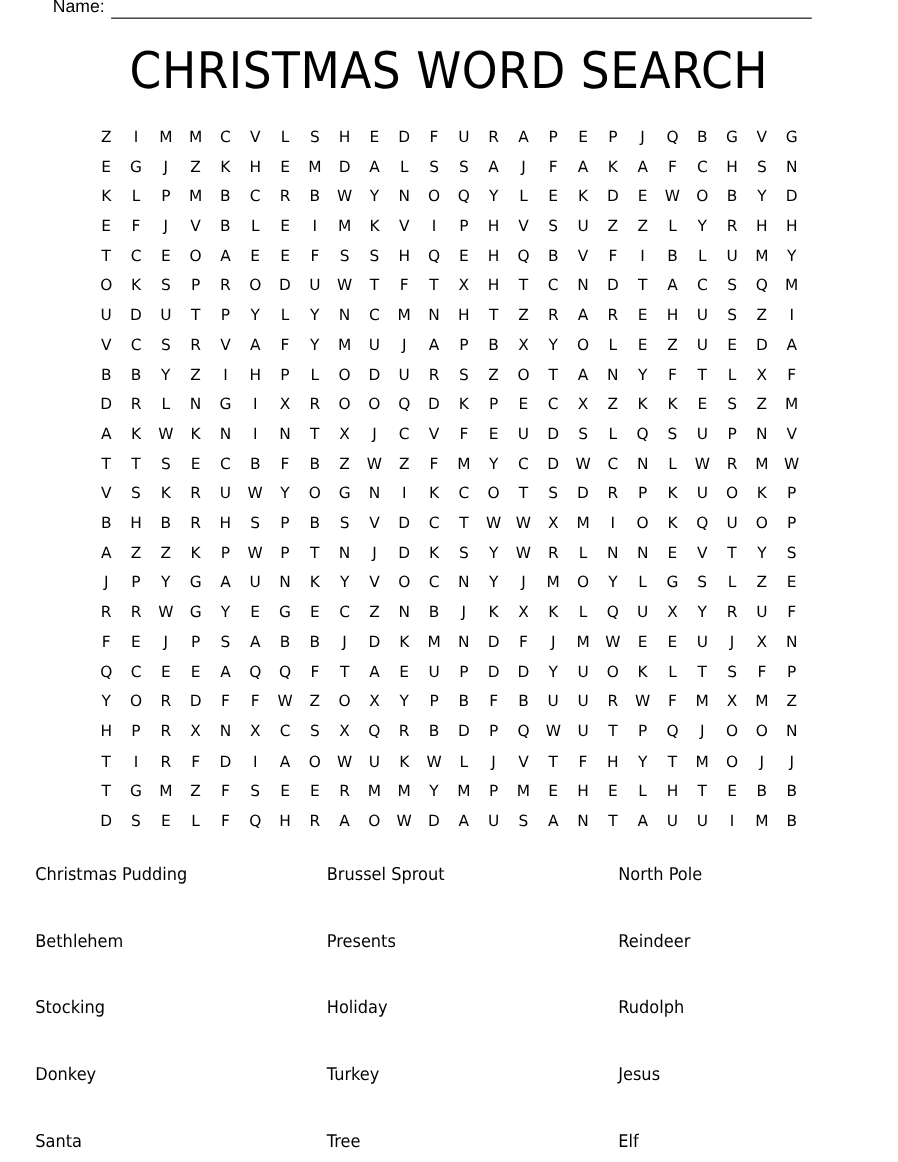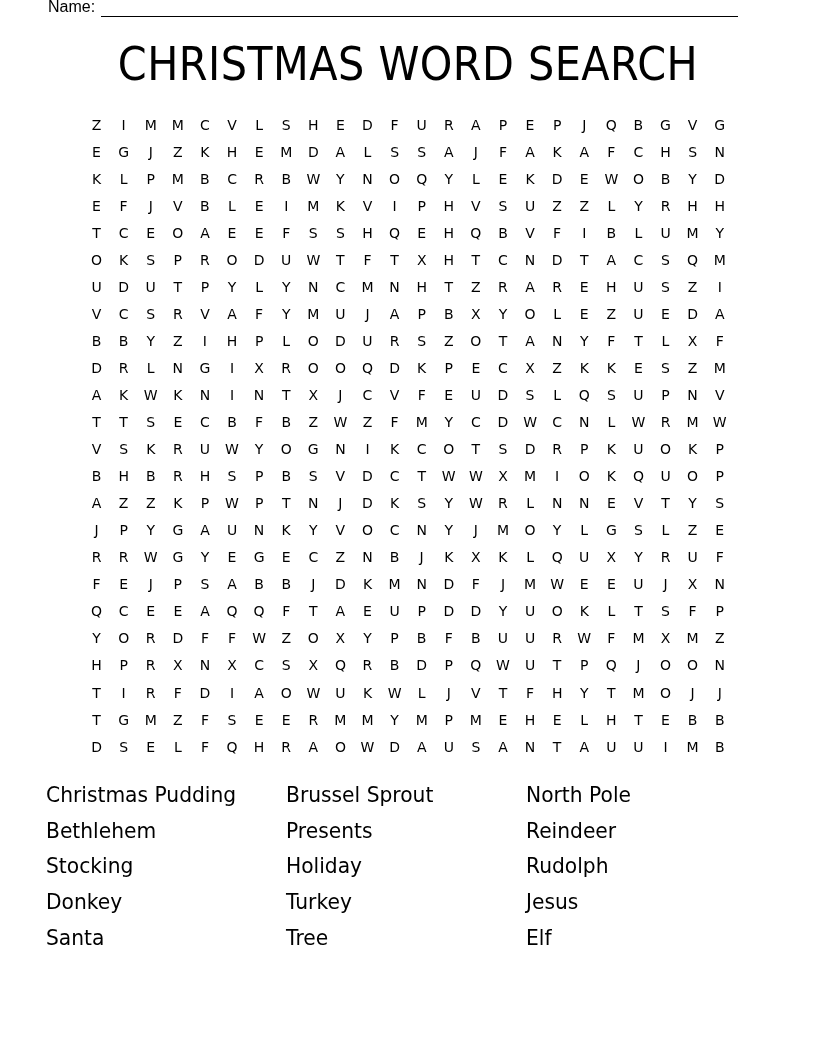--- a/index.html
+++ b/index.html
@@ -15,23 +15,23 @@
     font-family: "DejaVu Sans", sans-serif; font-size: 46px; line-height: 60px;
     letter-spacing: 0.5px; transform: scaleX(0.9); transform-origin: center;
   }
   .grid {
     position: absolute; left: 83px; top: 111px;
     display: grid; grid-template-columns: repeat(24, 27.1px); grid-auto-rows: 27.05px;
     font-family: "DejaVu Sans", sans-serif; font-size: 14px;
   }
   .cell { display: flex; align-items: center; justify-content: center; }
   .words {
-    position: absolute; left: 46px; top: 777px; width: 720px;
+    position: absolute; left: 32px; top: 777px; width: 720px;
     display: grid; grid-template-columns: 240px 240px 240px; grid-auto-rows: 35.6px;
-    font-family: "DejaVu Sans", sans-serif; font-size: 22px;
+    font-family: "DejaVu Sans", sans-serif; font-size: 16px; gap: 25px;
   }
   .word { white-space: nowrap; transform: scaleX(0.92); transform-origin: left center; display: flex; align-items: center; }
 </style>
 </head>
 <body>
 
 <div class="name-line">
   <span>Name:</span>
   <span class="rule"></span>
 </div>

